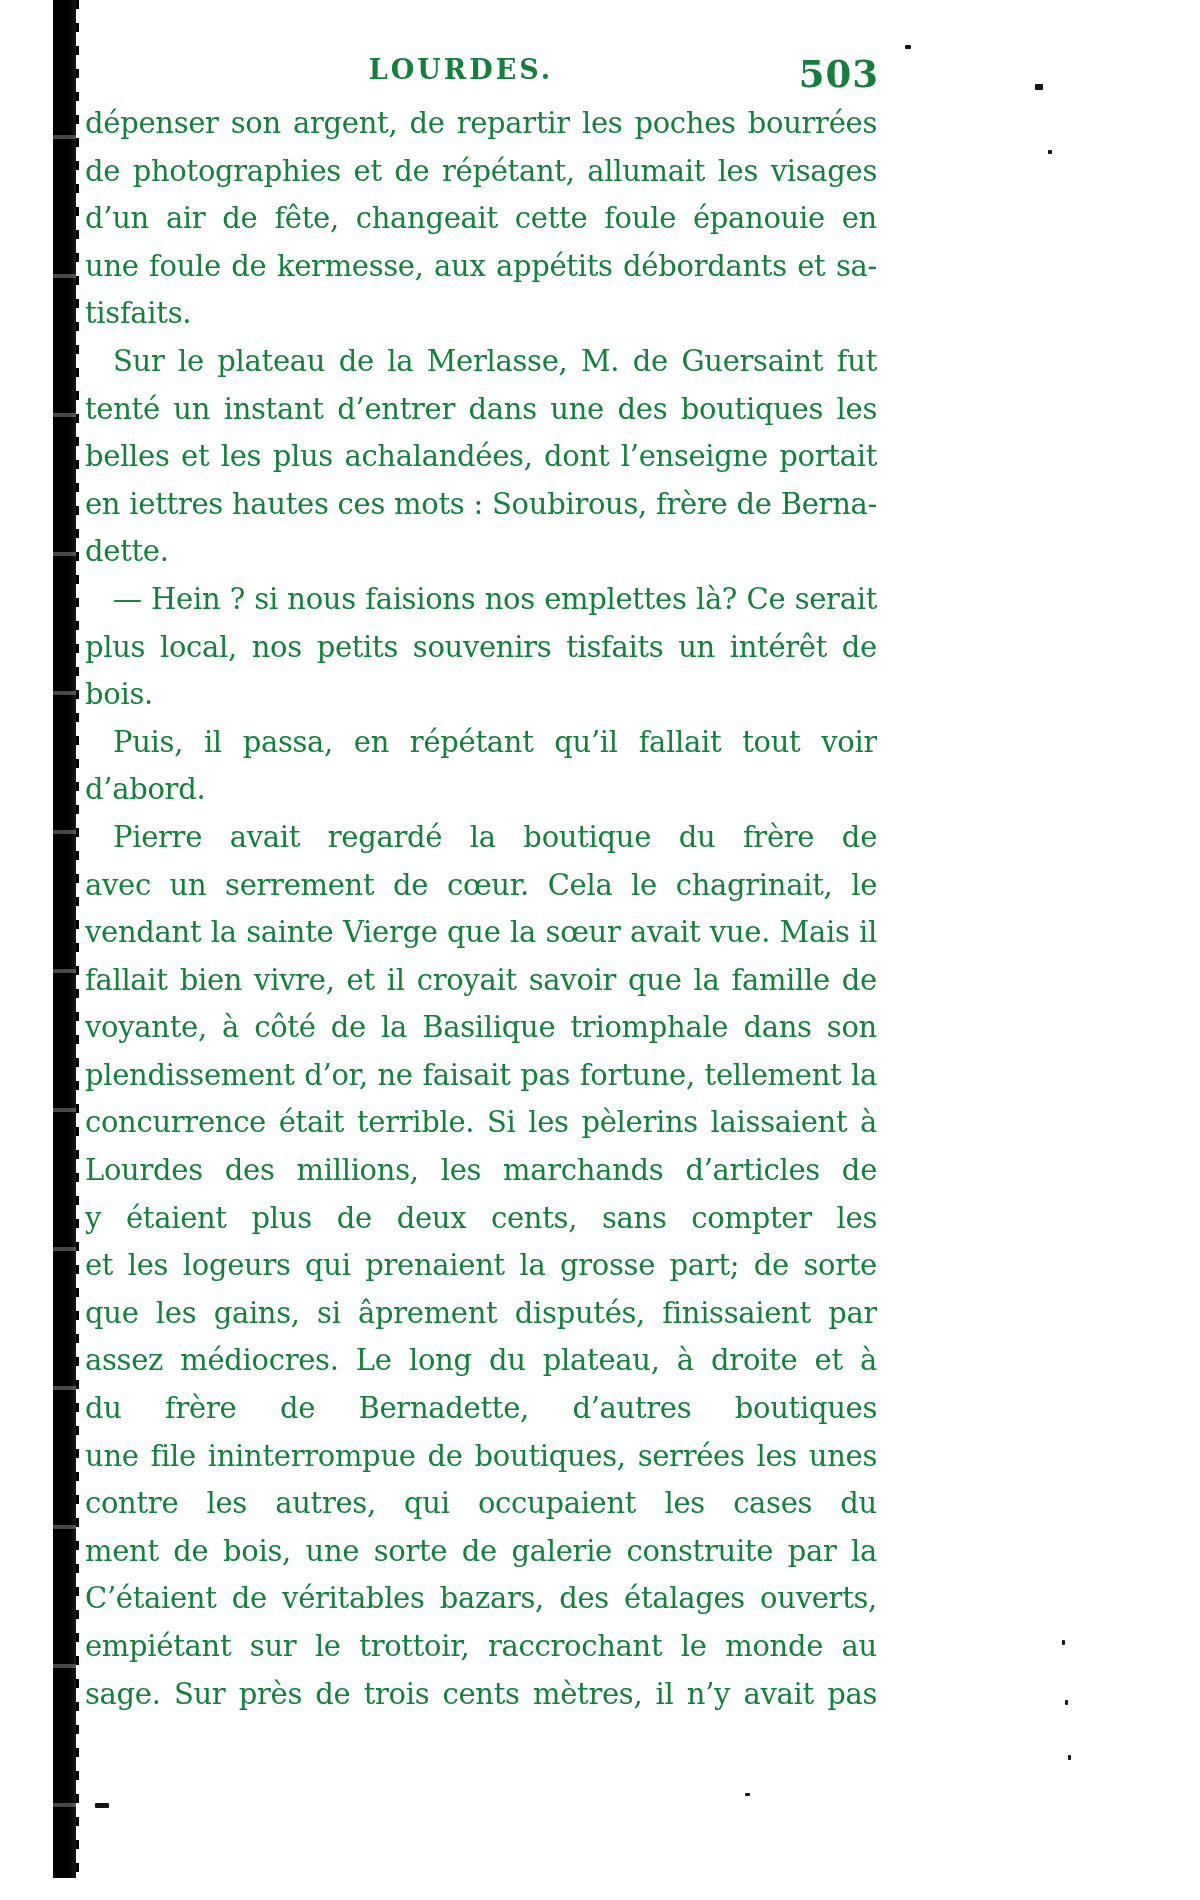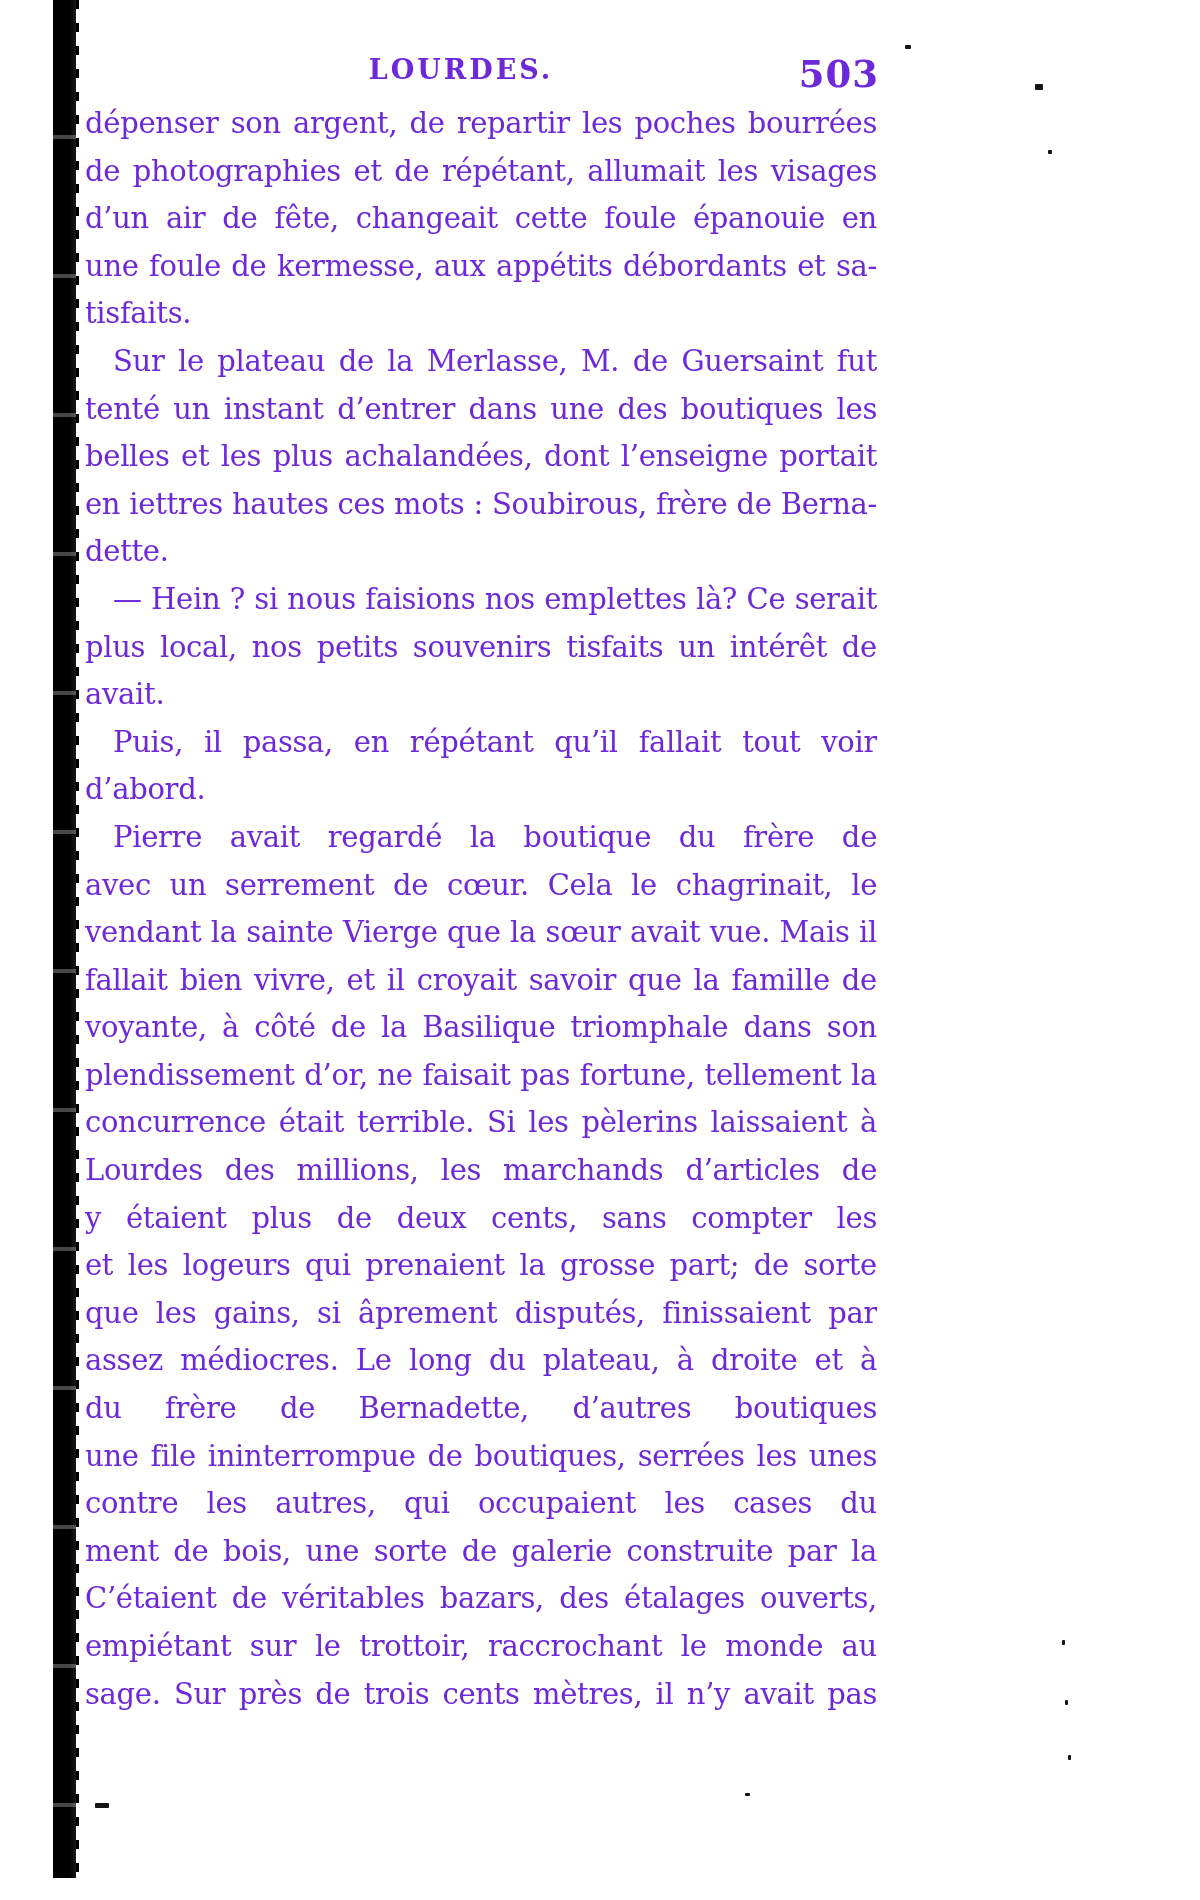--- a/index.html
+++ b/index.html
@@ -1,20 +1,20 @@
 <!DOCTYPE html>
 <html><head>
 <meta charset="utf-8">
 <style>
   html,body { margin:0; padding:0; background:#ffffff; }
   .page {
     position:relative;
     width:1200px; height:1900px;
     background:#ffffff;
-    color:#6d28d9;
+    color:#15803d;
     font-family:"DejaVu Serif", serif;
     overflow:hidden;
   }
   
   .scan-bar {
     position:absolute; left:53px; top:0; width:23px; height:1878px;
     background:
       repeating-linear-gradient(to bottom,
         rgba(255,255,255,0) 0 135px,
         rgba(255,255,255,0.28) 135px 139px),
@@ -60,21 +60,21 @@
         <div class="line">d’un air de fête, changeait cette foule épanouie en</div>
         <div class="line">une foule de kermesse, aux appétits débordants et sa-</div>
         <div class="line noj">tisfaits.</div>
         <div class="line indent">Sur le plateau de la Merlasse, M. de Guersaint fut</div>
         <div class="line">tenté un instant d’entrer dans une des boutiques les plus</div>
         <div class="line">belles et les plus achalandées, dont l’enseigne portait</div>
         <div class="line">en iettres hautes ces mots : Soubirous, frère de Berna-</div>
         <div class="line noj">dette.</div>
         <div class="line indent">— Hein ? si nous faisions nos emplettes là? Ce serait</div>
         <div class="line">plus local, nos petits souvenirs tisfaits un intérêt de</div>
-        <div class="line noj">avait.</div>
+        <div class="line noj">bois.</div>
         <div class="line indent">Puis, il passa, en répétant qu’il fallait tout voir</div>
         <div class="line noj">d’abord.</div>
         <div class="line indent">Pierre avait regardé la boutique du frère de Bernadette,</div>
         <div class="line">avec un serrement de cœur. Cela le chagrinait, le frère</div>
         <div class="line">vendant la sainte Vierge que la sœur avait vue. Mais il</div>
         <div class="line">fallait bien vivre, et il croyait savoir que la famille de la</div>
         <div class="line">voyante, à côté de la Basilique triomphale dans son res-</div>
         <div class="line">plendissement d’or, ne faisait pas fortune, tellement la</div>
         <div class="line">concurrence était terrible. Si les pèlerins laissaient à</div>
         <div class="line">Lourdes des millions, les marchands d’articles de sainteté</div>

